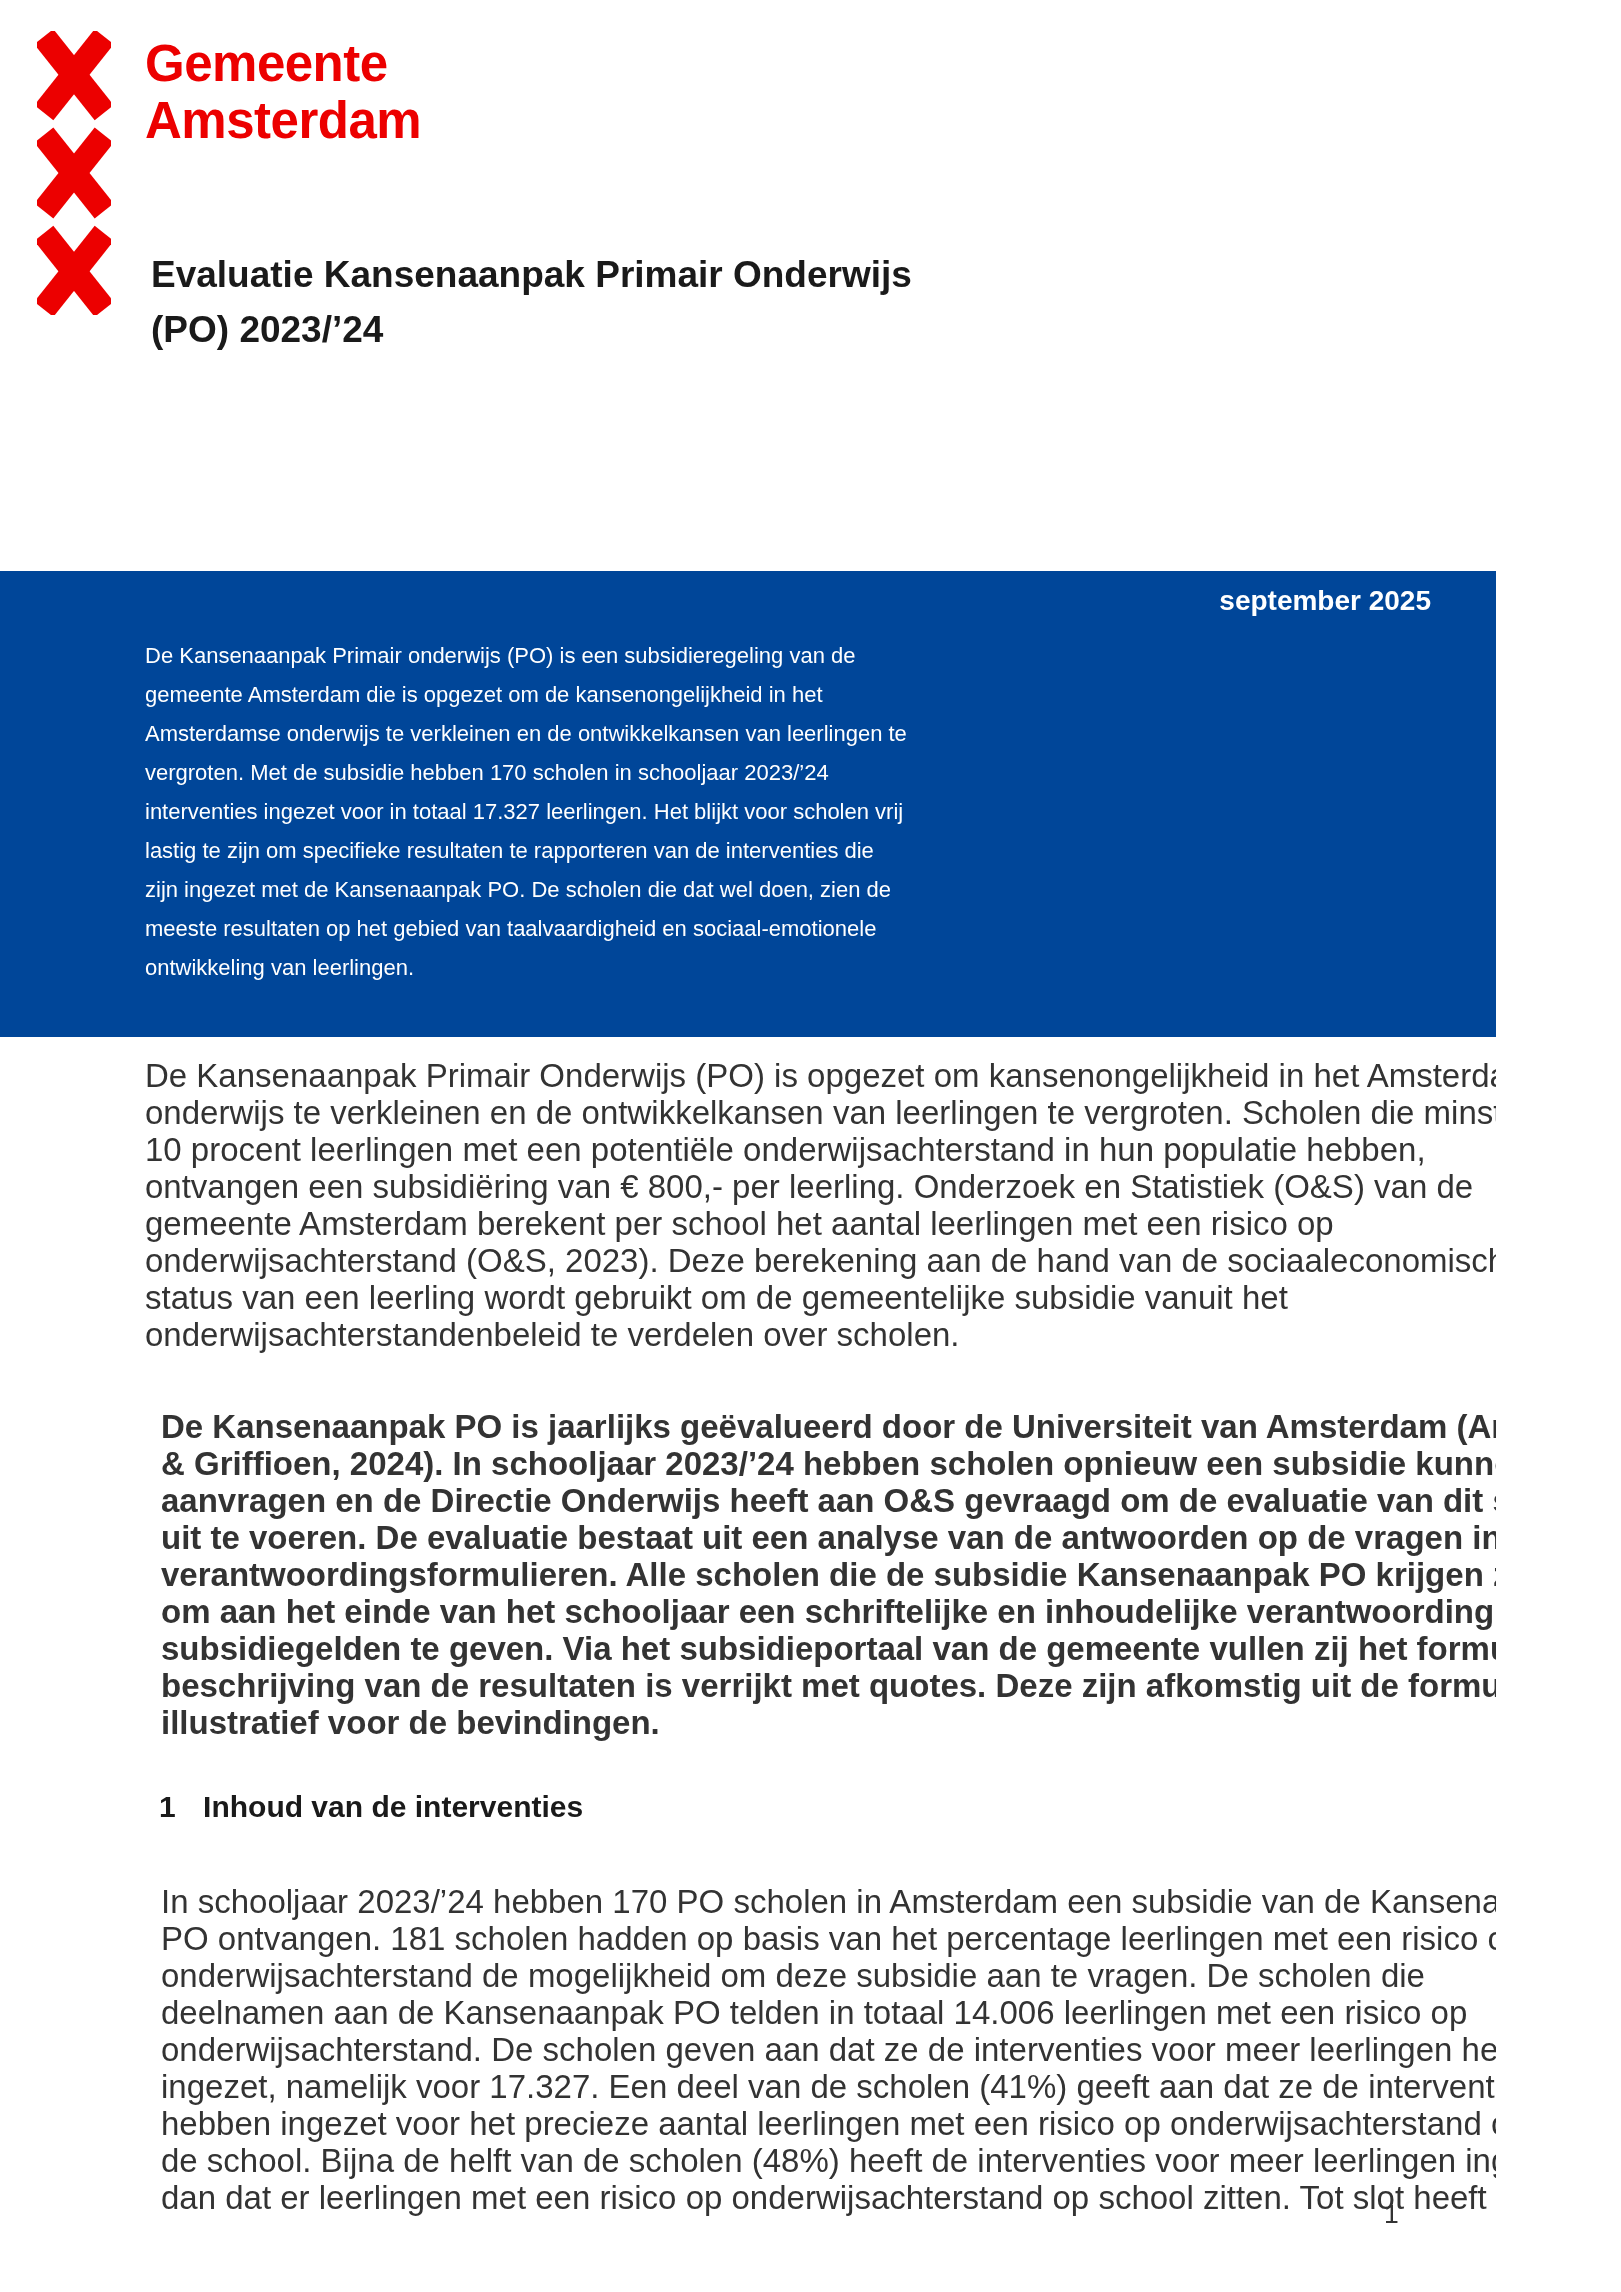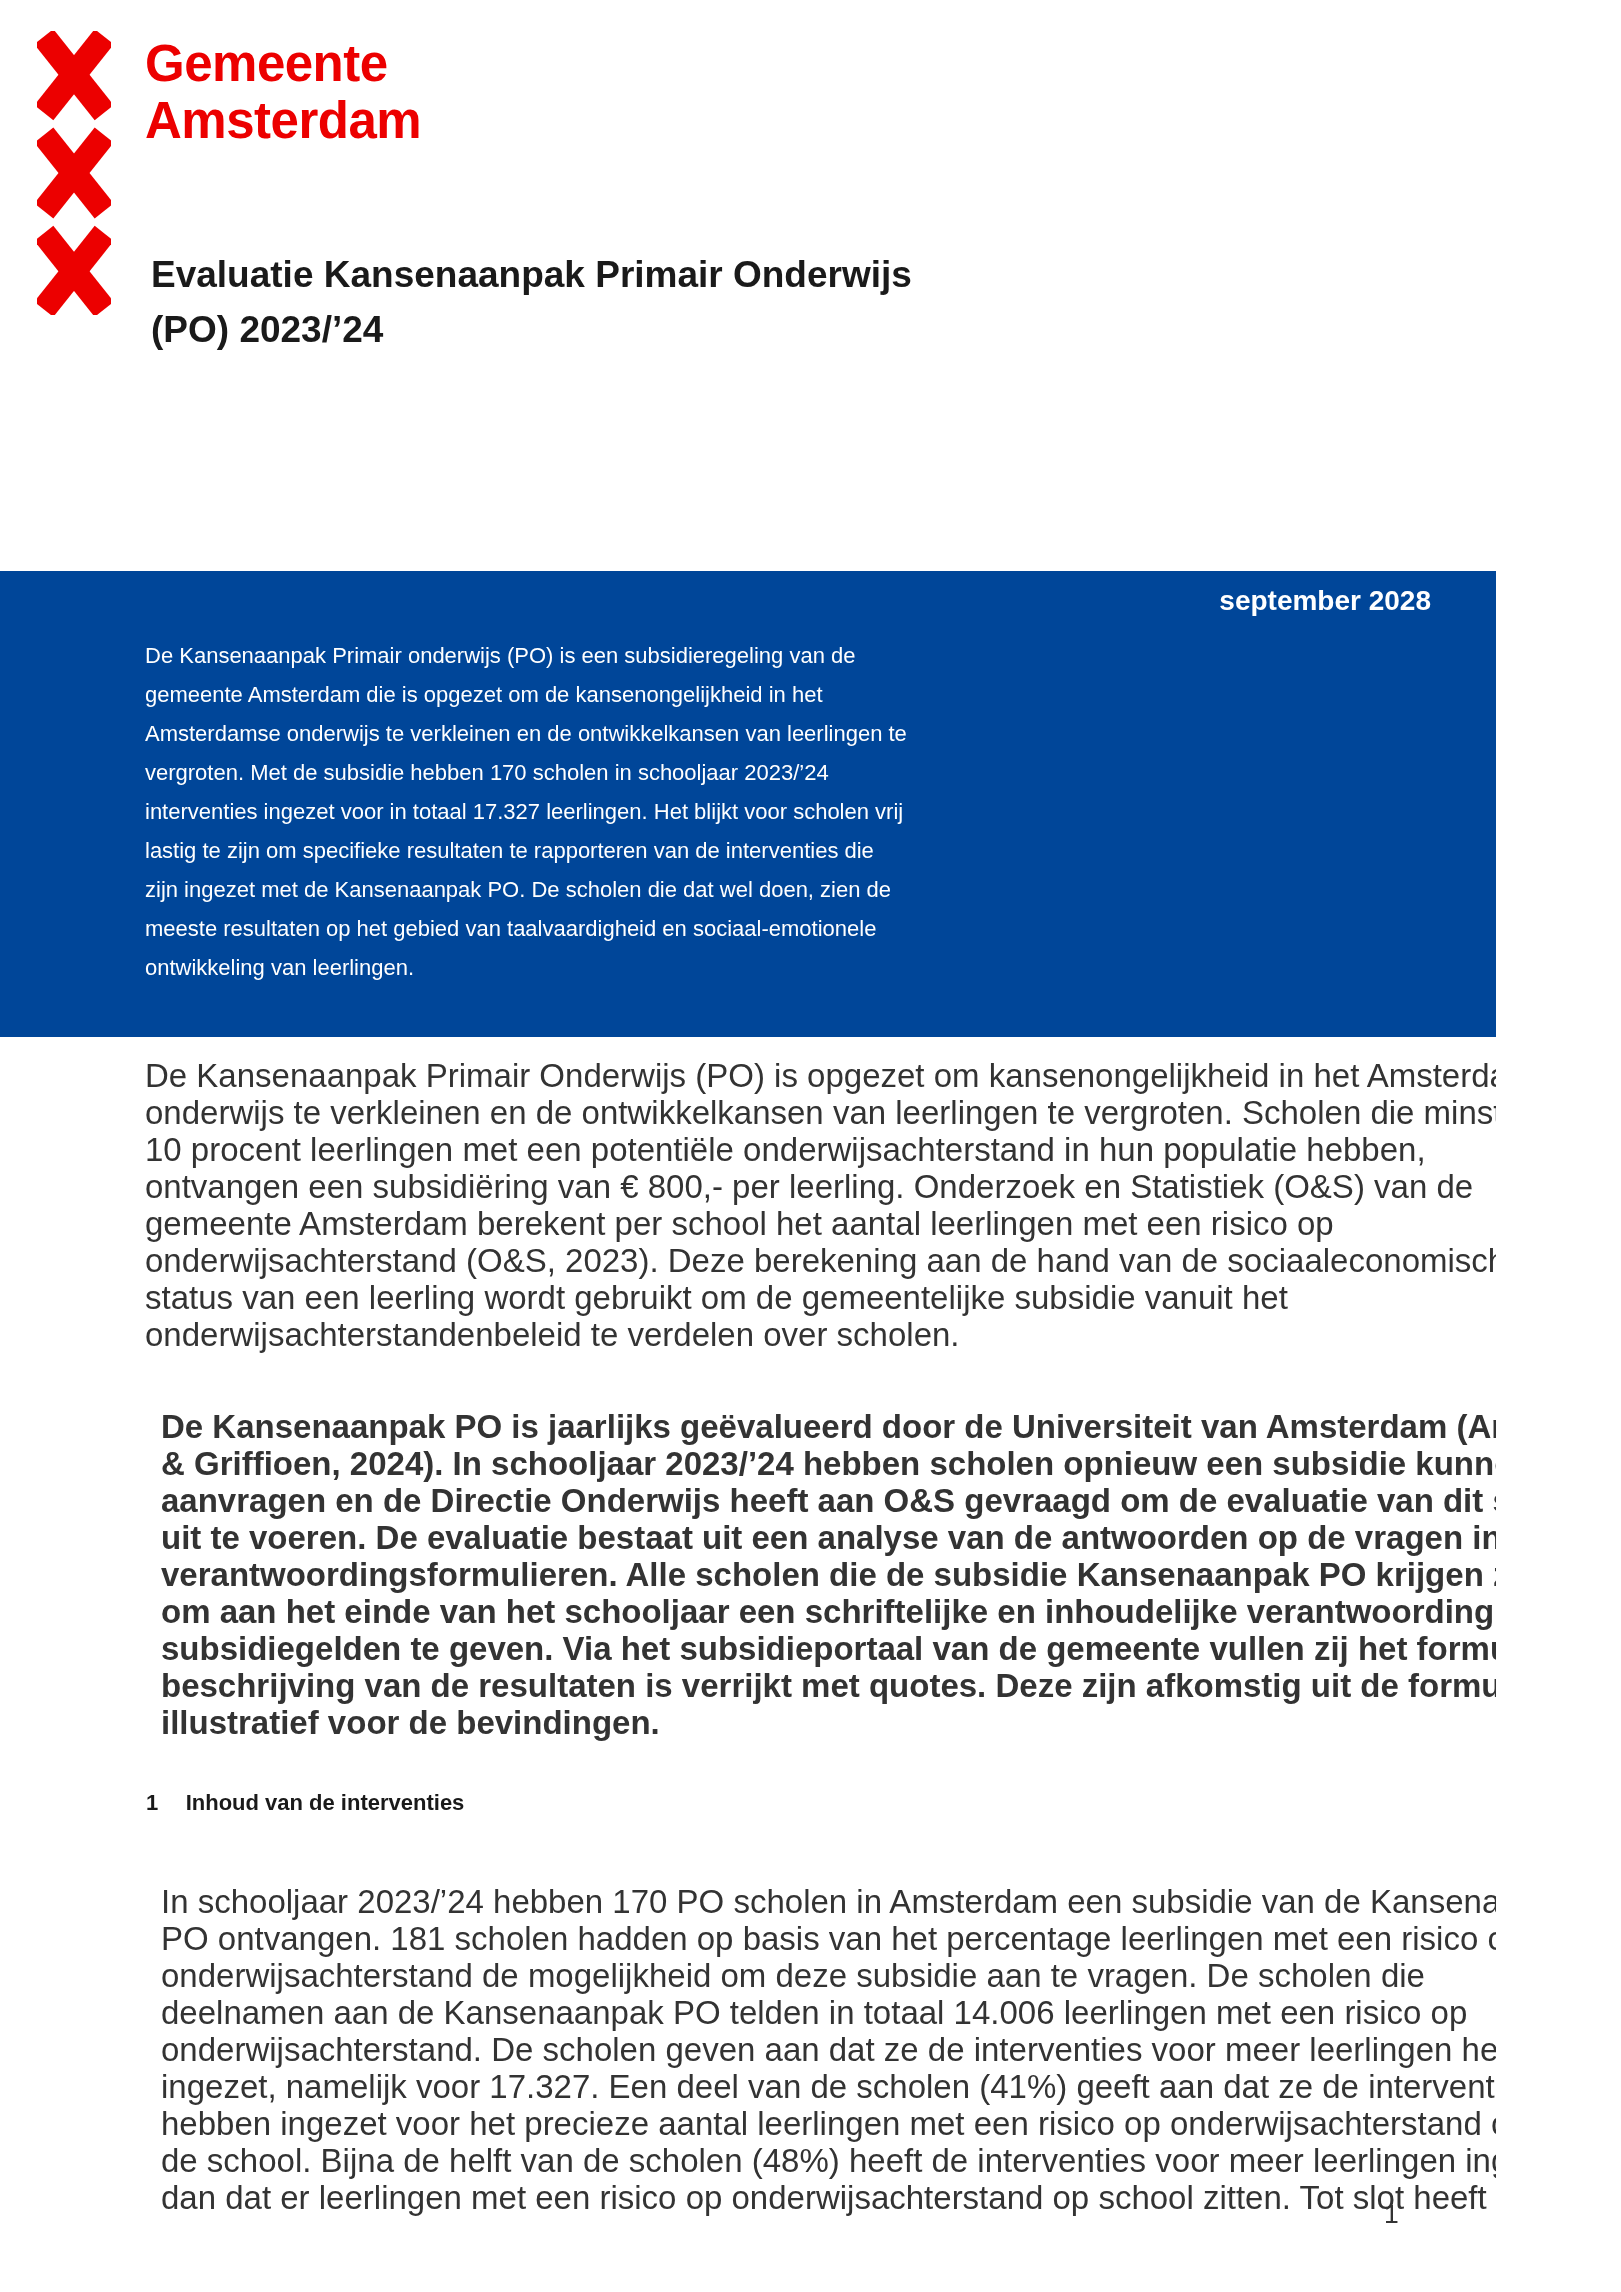--- a/index.html
+++ b/index.html
@@ -71,23 +71,23 @@
     font-size: 33px;
     line-height: 37px;
     color: #333333;
     white-space: pre;
   }
   .par1 { top: 1057px; }
   .par2 { top: 1392px; }
   .par3 { top: 1867px; }
   .section-heading {
     position: absolute;
-    left: 146px;
+    left: 159px;
     top: 1790px;
-    font-size: 22px;
+    font-size: 30px;
     font-weight: bold;
     color: #1a1a1a;
   }
   .section-heading .sec-num { margin-right: 27.4px; }
   .page-number {
     position: absolute;
     left: 1384px;
     top: 2199px;
     font-size: 26.5px;
     color: #333333;
@@ -109,21 +109,21 @@
     </g>
   </svg>
 
   <div class="brand">Gemeente
 Amsterdam</div>
 
   <h1 class="doc-title" style="margin:0;">Evaluatie Kansenaanpak Primair Onderwijs
 (PO) 2023/’24</h1>
 
   <div class="banner">
-    <div class="banner-date">september 2028</div>
+    <div class="banner-date">september 2025</div>
     <div class="banner-summary">De Kansenaanpak Primair onderwijs (PO) is een subsidieregeling van de
 gemeente Amsterdam die is opgezet om de kansenongelijkheid in het
 Amsterdamse onderwijs te verkleinen en de ontwikkelkansen van leerlingen te
 vergroten. Met de subsidie hebben 170 scholen in schooljaar 2023/’24
 interventies ingezet voor in totaal 17.327 leerlingen. Het blijkt voor scholen vrij
 lastig te zijn om specifieke resultaten te rapporteren van de interventies die
 zijn ingezet met de Kansenaanpak PO. De scholen die dat wel doen, zien de
 meeste resultaten op het gebied van taalvaardigheid en sociaal-emotionele
 ontwikkeling van leerlingen.</div>
   </div>

